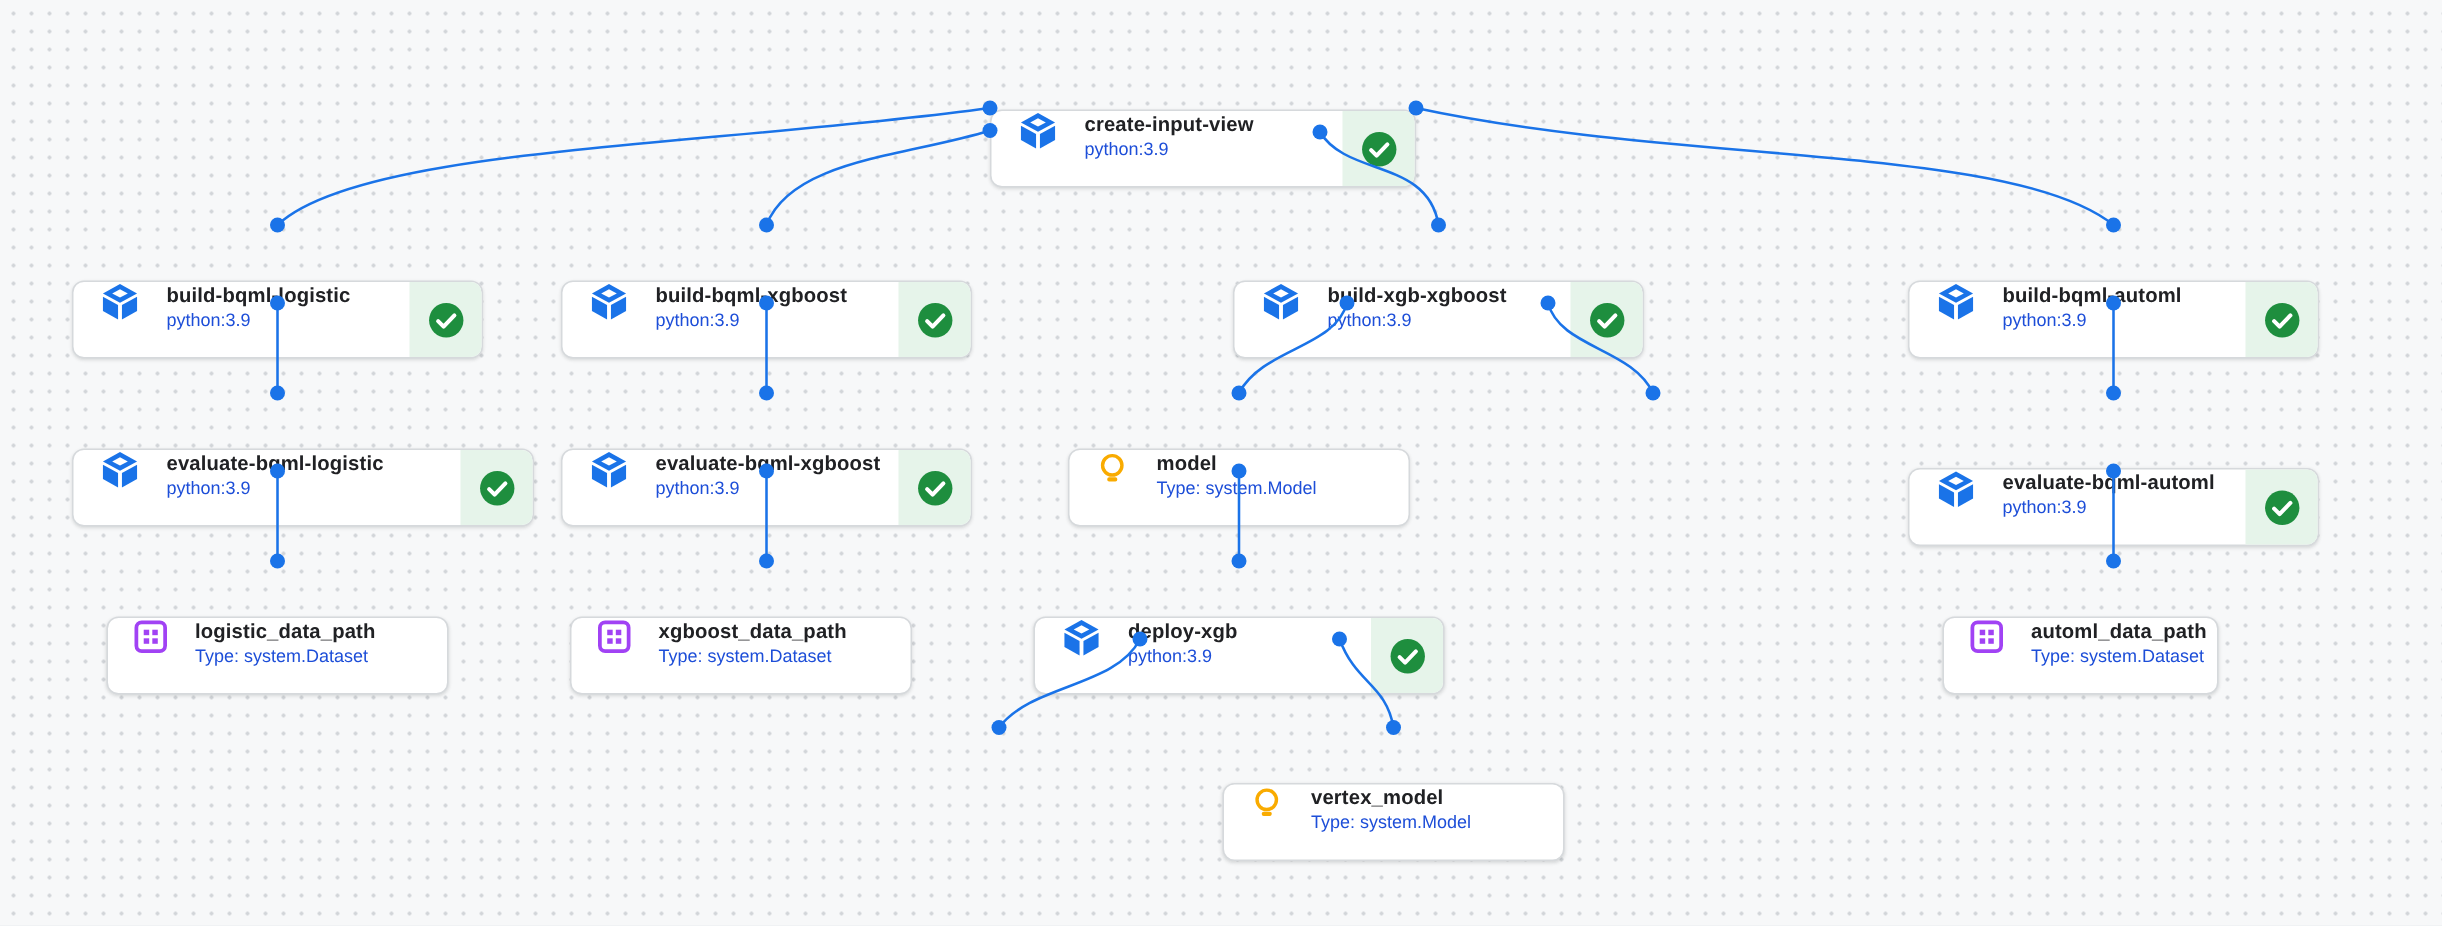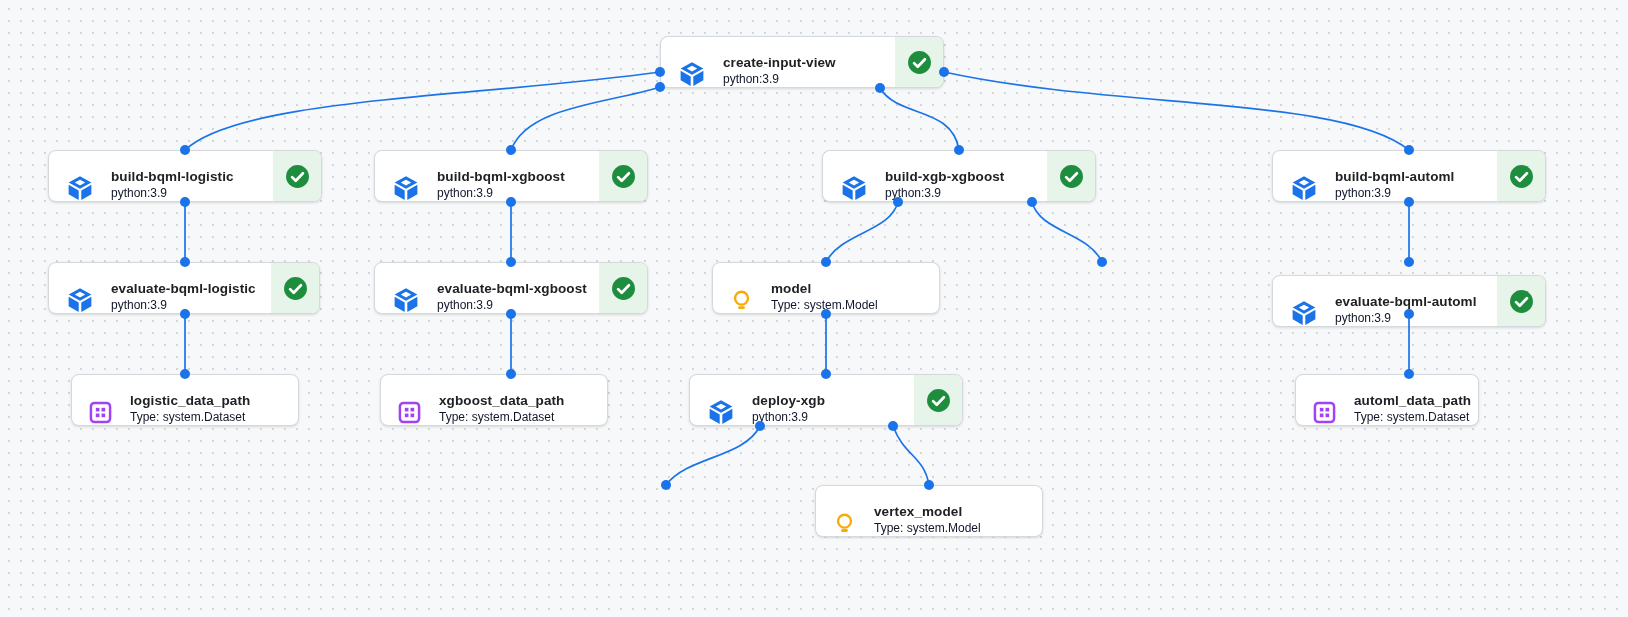--- a/index.html
+++ b/index.html
@@ -7,32 +7,32 @@
   .canvas{
     position:relative;width:1628px;height:617px;overflow:hidden;
     background-color:#f7f8f9;
     background-image:radial-gradient(circle,#d2d5d9 1.15px,transparent 1.4px);
     background-size:12px 12px;background-position:3px 3px;
     font-family:"Liberation Sans",sans-serif;
   }
   .node{
     position:absolute;height:52px;box-sizing:border-box;
     background:#fff;border:1px solid #d6d9dc;border-radius:8px;
-    display:flex;align-items:flex-end;
+    display:flex;align-items:flex-start;
     box-shadow:0 1px 2px rgba(60,64,67,.10),0 1px 3px rgba(60,64,67,.08);
-    z-index:1;cursor:pointer;
+    z-index:1;cursor:pointer;margin-top:37px;
   }
   .ic{flex:none;display:flex;align-items:center;justify-content:center;}
   .node.exec .ic{margin-left:18px;width:26px;height:26px;}
   .node.art  .ic{margin-left:16px;width:25px;height:25px;}
   .ic svg{width:100%;height:100%;display:block;}
   .txt{display:flex;flex-direction:column;margin-left:18px;min-width:0;}
   .node.art .txt{margin-left:17px;}
   .t{font-size:13.5px;font-weight:700;color:#202124;letter-spacing:.1px;white-space:nowrap;line-height:17px;}
-  .s{font-size:12px;color:#0f172a;white-space:nowrap;line-height:15px;margin-top:1px;}
+  .s{font-size:12px;color:#1d4ed8;white-space:nowrap;line-height:15px;margin-top:1px;}
   .st{
     position:absolute;right:0;top:0;bottom:0;width:48px;
     background:#e6f4ea;border-radius:0 7px 7px 0;
     display:flex;align-items:center;justify-content:center;
   }
   .st svg{width:25px;height:25px;display:block;}
   .edges{position:absolute;left:0;top:0;z-index:5;pointer-events:none;}
 </style>
 </head>
 <body>
@@ -154,21 +154,21 @@
       <span class="t">build-bqml-automl</span>
       <span class="s">python:3.9</span>
     </span>
     <span class="st">
         <svg viewBox="0 0 24 24">
           <use href="#ic-check"></use>
         </svg>
       </span>
   </div>
 
-  <div class="node exec" style="left:48px;top:262px;width:272px">
+  <div class="node exec" style="left:48px;top:262px;width:308px">
     <span class="ic">
         <svg viewBox="0 0 24 24">
           <use href="#ic-cube"></use>
         </svg>
       </span>
     <span class="txt">
       <span class="t">evaluate-bqml-logistic</span>
       <span class="s">python:3.9</span>
     </span>
     <span class="st">

